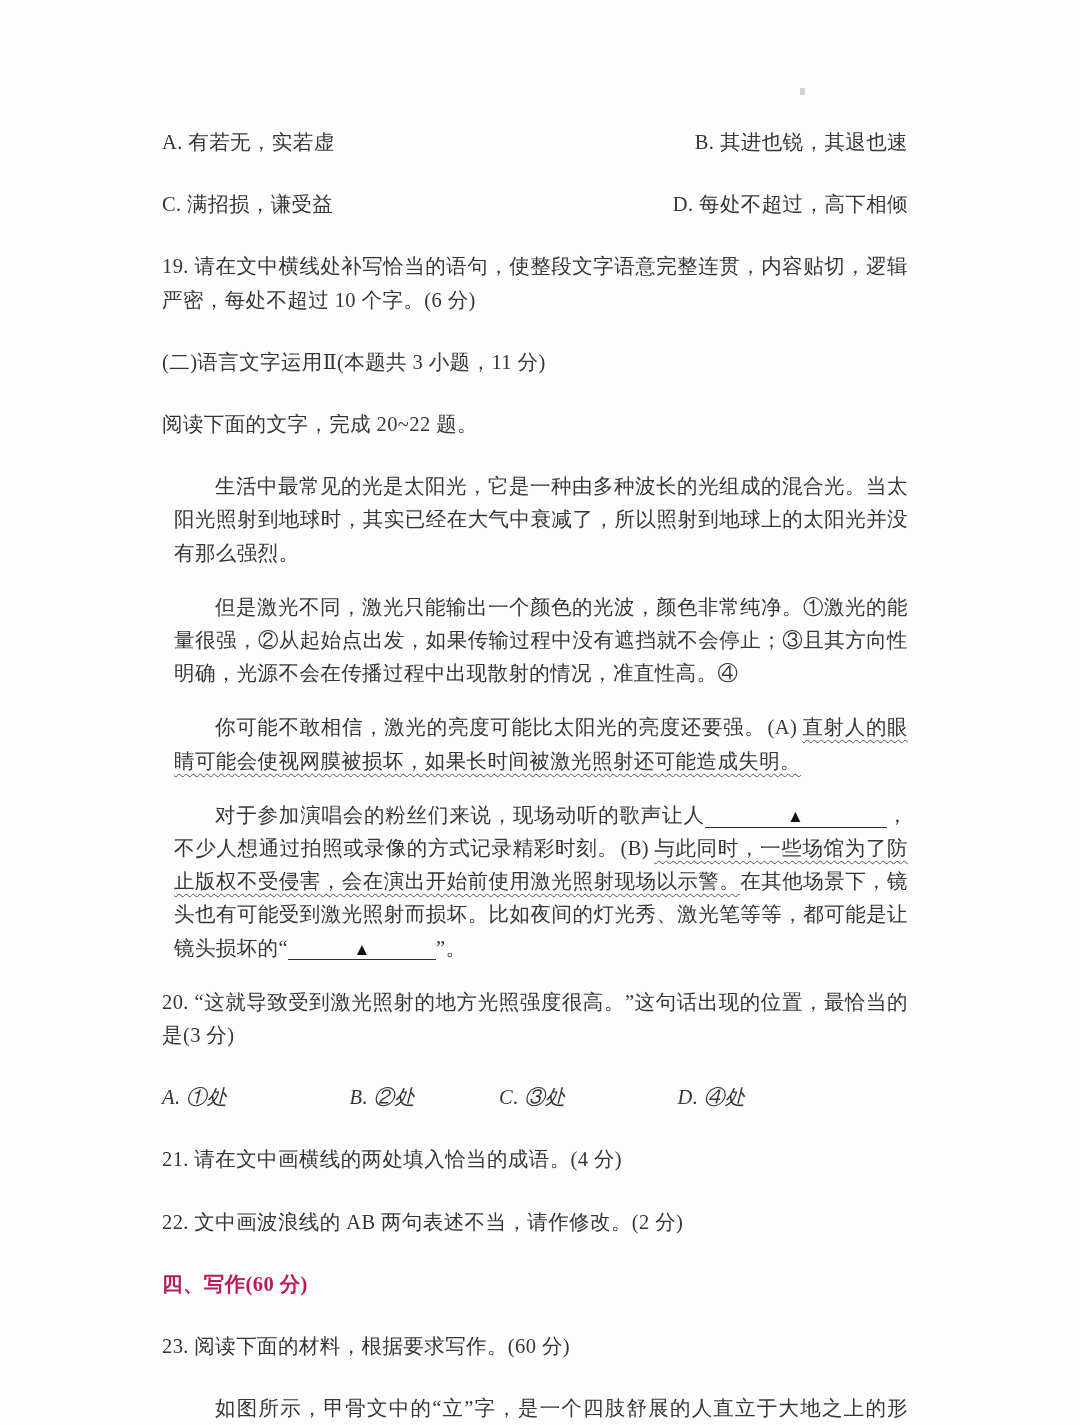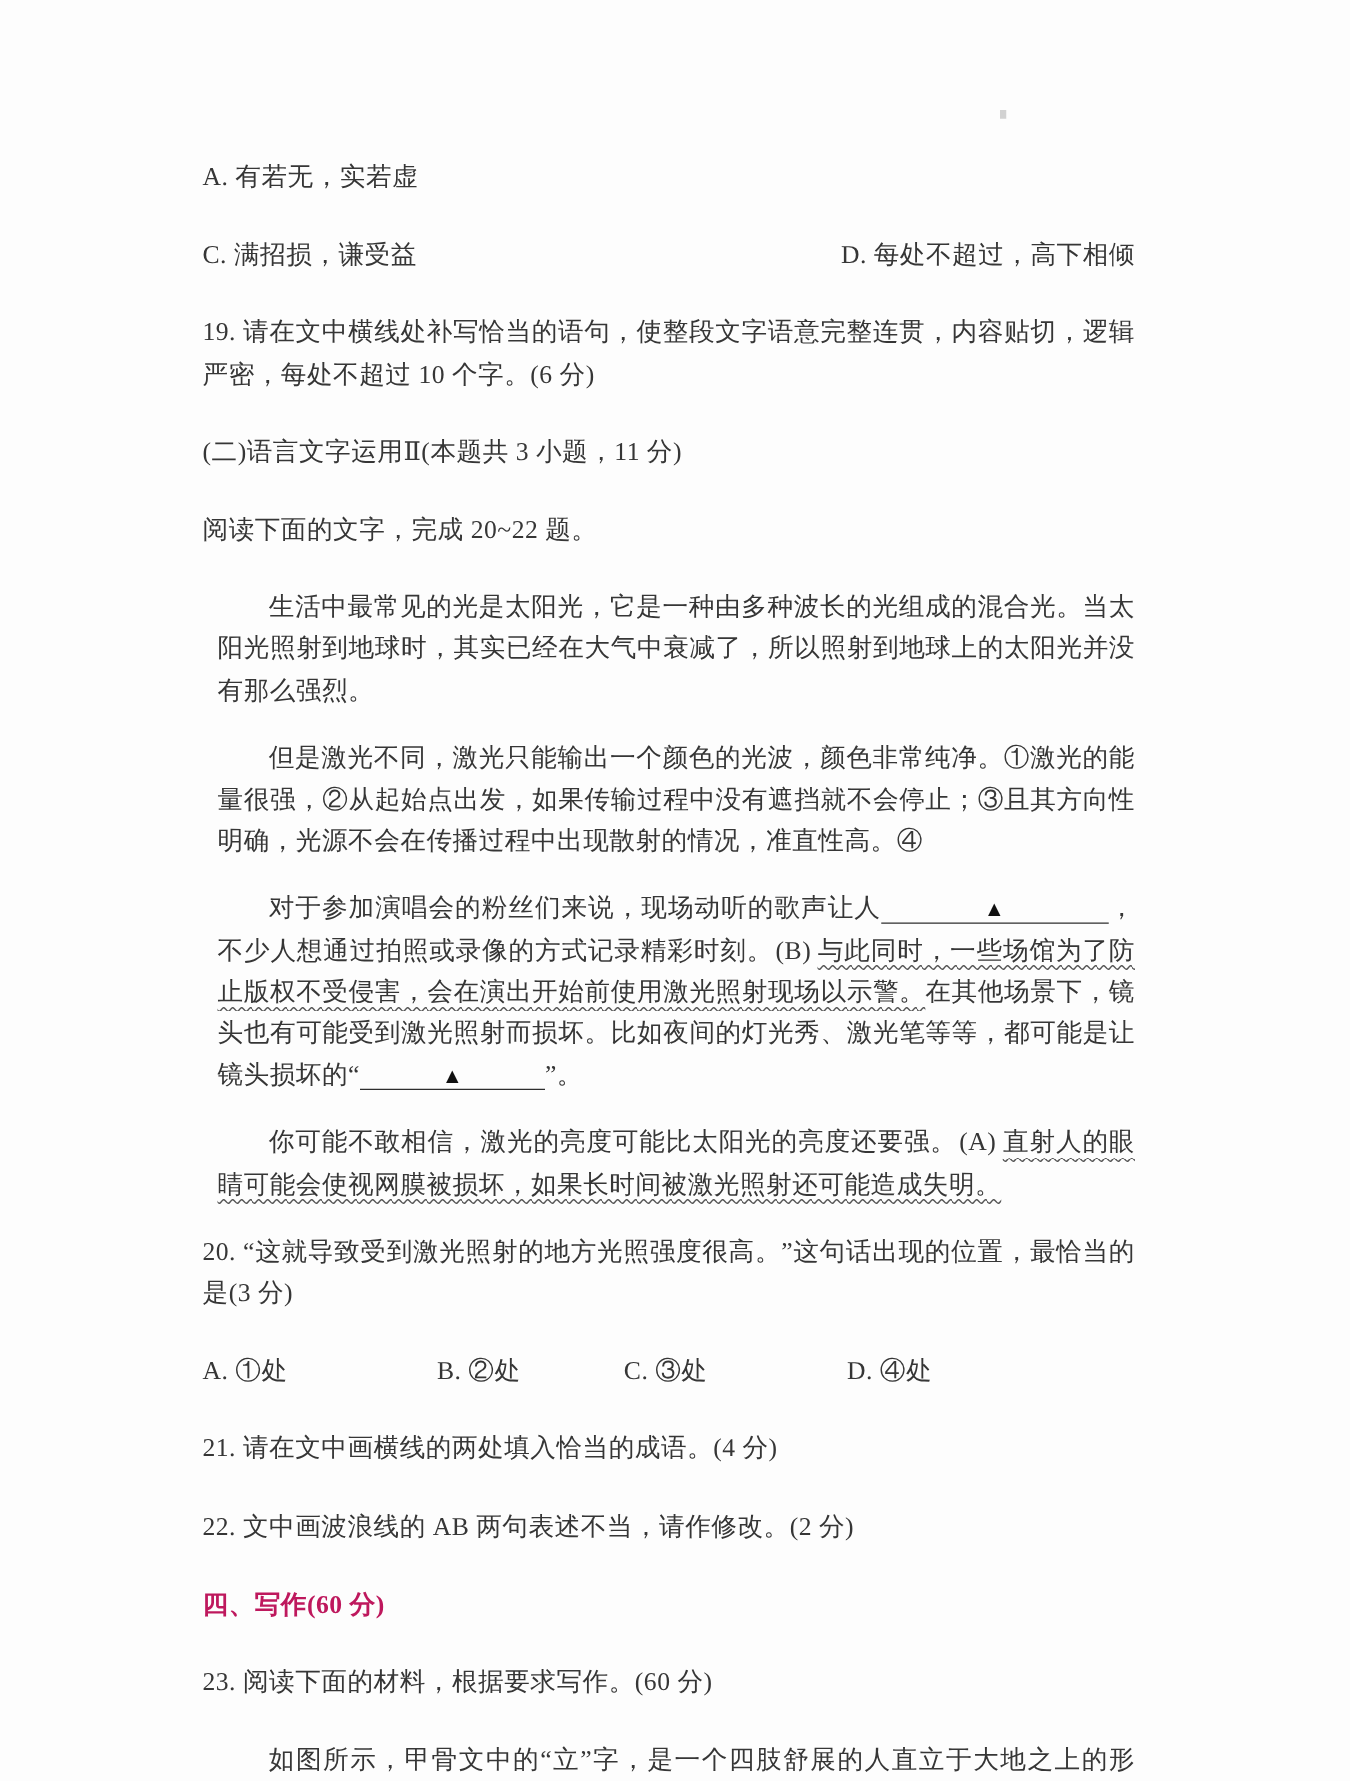--- a/index.html
+++ b/index.html
@@ -55,21 +55,21 @@
     border-bottom: 1.6px solid #2e2e2e;
     text-align: center;
     text-indent: 0;
     font-size: 17px;
     line-height: 1.1;
     color: #111;
     vertical-align: baseline;
   }
   .blank-1 { width: 182px; }
   .blank-2 { width: 148px; }
-  .opts20 { text-align: left; }
+  .opts20 { text-align: left; font-style: italic; }
   .opts20 .opt { display: inline-block; }
   .opt-a { width: 182px; }
   .opt-b { width: 144px; }
   .opt-c { width: 173px; }
   .artifact-dot {
     position: absolute;
     left: 800px;
     top: 88px;
     width: 5px;
     height: 7px;
@@ -78,20 +78,21 @@
   }
 </style>
 </head>
 <body>
 
 <div class="page">
   <span class="artifact-dot"></span>
 
   <div class="block row-split">
     <span>A. 有若无，实若虚</span>
+    <span>B. 其进也锐，其退也速</span>
   </div>
 
   <div class="block row-split">
     <span>C. 满招损，谦受益</span>
     <span>D. 每处不超过，高下相倾</span>
   </div>
 
   <div class="block">
     <span>19. 请在文中横线处补写恰当的语句，使整段文字语意完整连贯，内容贴切，逻辑严密，每处不超过 10 个字。(6 分)</span>
   </div>
@@ -106,25 +107,25 @@
 
   <div class="passage-para">
     <span>生活中最常见的光是太阳光，它是一种由多种波长的光组成的混合光。当太阳光照射到地球时，其实已经在大气中衰减了，所以照射到地球上的太阳光并没有那么强烈。</span>
   </div>
 
   <div class="passage-para">
     <span>但是激光不同，激光只能输出一个颜色的光波，颜色非常纯净。①激光的能量很强，②从起始点出发，如果传输过程中没有遮挡就不会停止；③且其方向性明确，光源不会在传播过程中出现散射的情况，准直性高。④</span>
   </div>
 
   <div class="passage-para">
-    <span>对于参加演唱会的粉丝们来说，现场动听的歌声让人</span><span class="blank blank-1">▲</span><span>，不少人想通过拍照或录像的方式记录精彩时刻。</span><span class="ab-label">(B)</span><span class="wavy">与此同时，一些场馆为了防止版权不受侵害，会在演出开始前使用激光照射现场以示警。</span><span>在其他场景下，镜头也有可能受到激光照射而损坏。比如夜间的灯光秀、激光笔等等，都可能是让镜头损坏的“</span><span class="blank blank-2">▲</span><span>”。</span>
+    <span>你可能不敢相信，激光的亮度可能比太阳光的亮度还要强。</span><span class="ab-label">(A)</span><span class="wavy">直射人的眼睛可能会使视网膜被损坏，如果长时间被激光照射还可能造成失明。</span>
   </div>
 
   <div class="passage-para">
-    <span>你可能不敢相信，激光的亮度可能比太阳光的亮度还要强。</span><span class="ab-label">(A)</span><span class="wavy">直射人的眼睛可能会使视网膜被损坏，如果长时间被激光照射还可能造成失明。</span>
+    <span>对于参加演唱会的粉丝们来说，现场动听的歌声让人</span><span class="blank blank-1">▲</span><span>，不少人想通过拍照或录像的方式记录精彩时刻。</span><span class="ab-label">(B)</span><span class="wavy">与此同时，一些场馆为了防止版权不受侵害，会在演出开始前使用激光照射现场以示警。</span><span>在其他场景下，镜头也有可能受到激光照射而损坏。比如夜间的灯光秀、激光笔等等，都可能是让镜头损坏的“</span><span class="blank blank-2">▲</span><span>”。</span>
   </div>
 
   <div class="block">
     <span>20. “这就导致受到激光照射的地方光照强度很高。”这句话出现的位置，最恰当的是(3 分)</span>
   </div>
 
   <div class="block opts20">
     <span class="opt opt-a">A. ①处</span>
     <span class="opt opt-b">B. ②处</span>
     <span class="opt opt-c">C. ③处</span>

